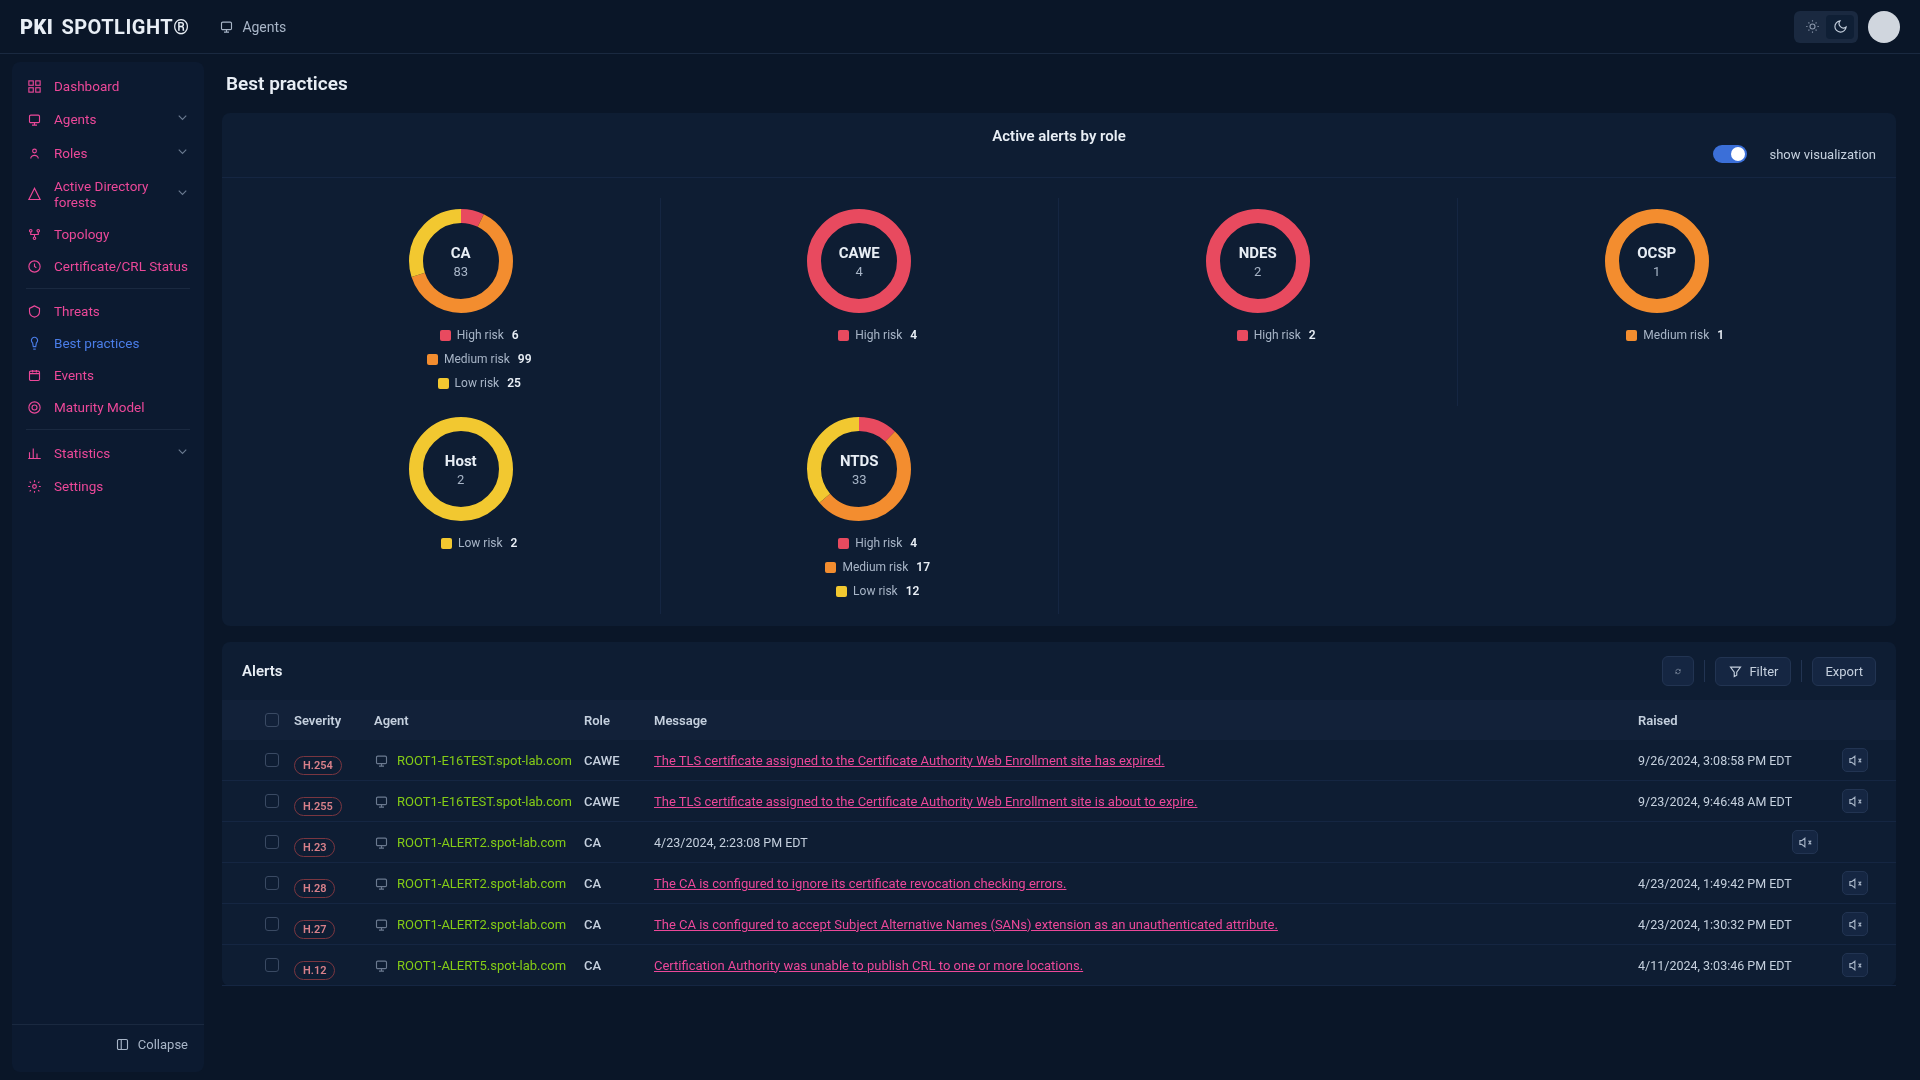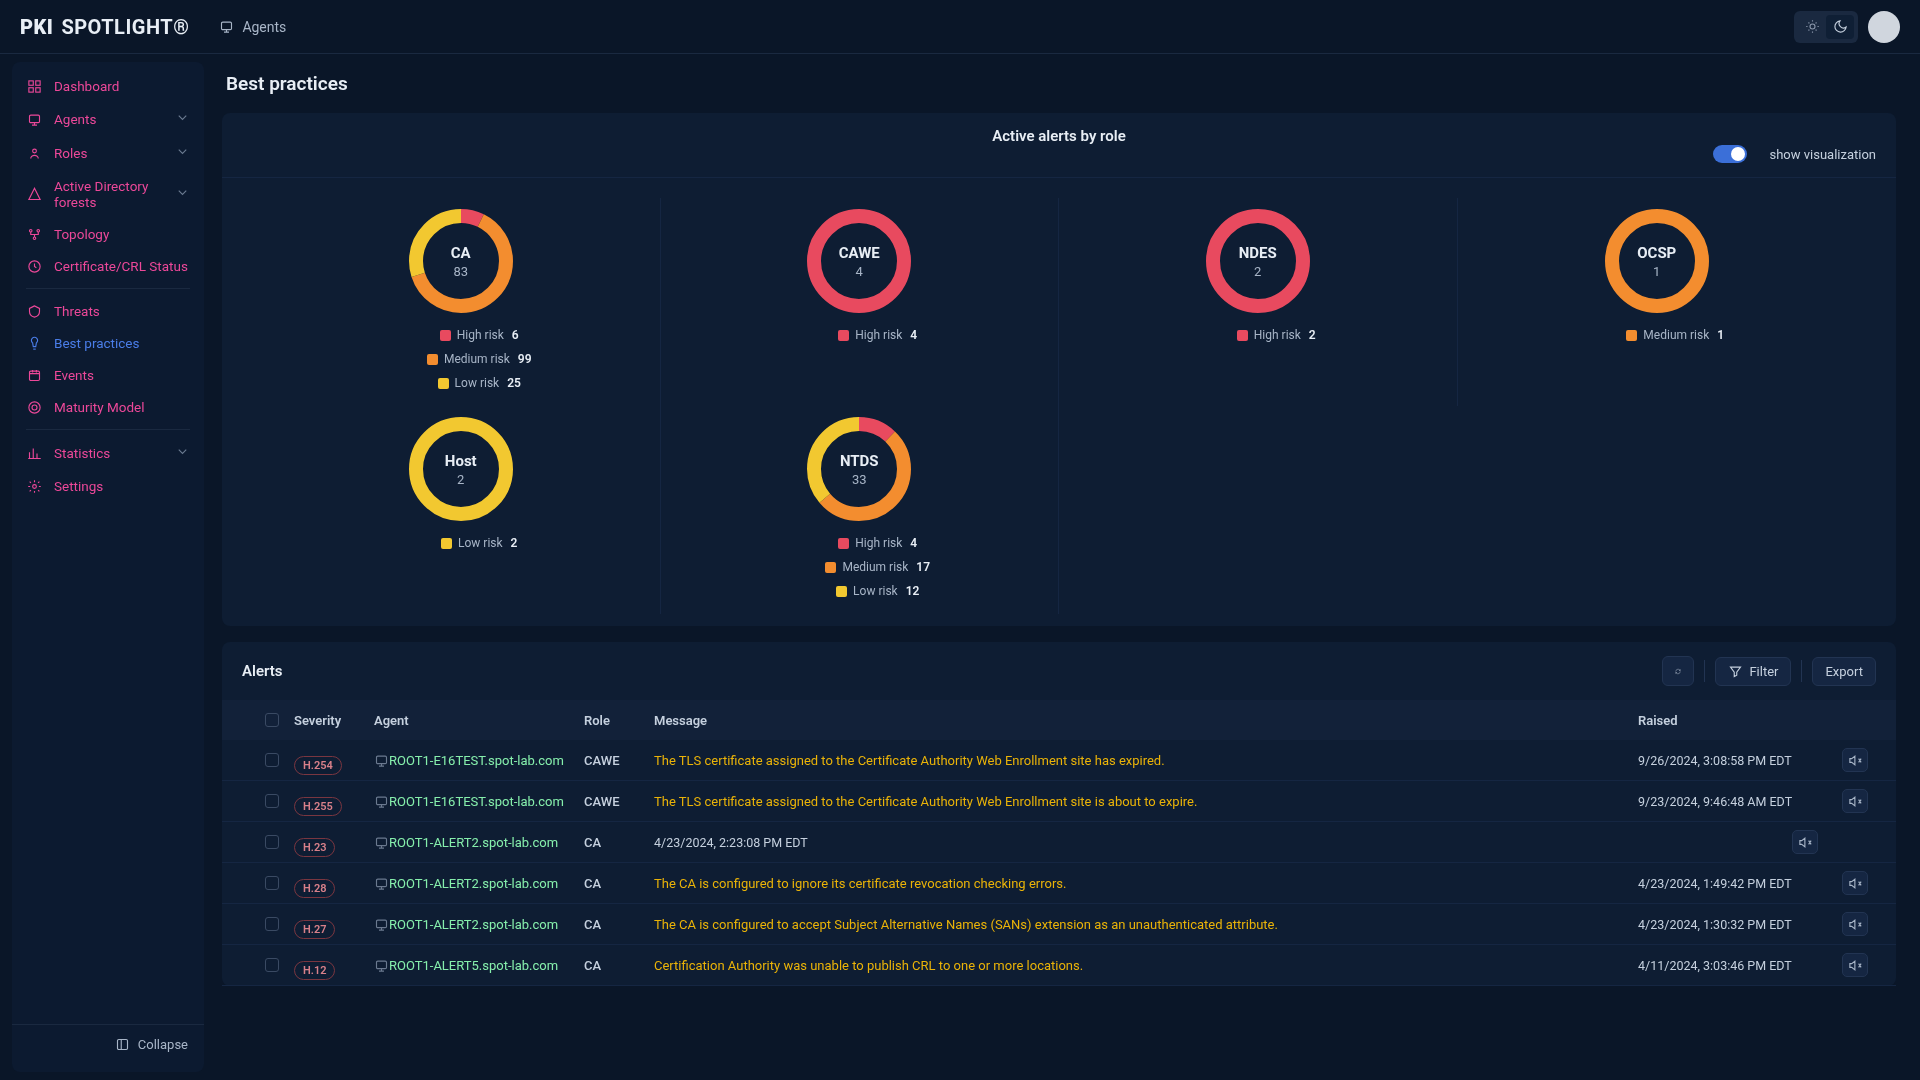--- a/index.html
+++ b/index.html
@@ -107,24 +107,24 @@
 .action-btn { background: #152642; border: 1px solid #223452; color: #c5d0de; padding: 6px 12px; border-radius: 6px; font-size: 13px; cursor: pointer; display: flex; align-items: center; gap: 6px; }
 .action-divider { width: 1px; height: 22px; background: #223452; }
 .icon-btn { width: 32px; height: 30px; display: flex; align-items: center; justify-content: center; }
 
 .alerts-table { width: 100%; }
 .alerts-head, .alerts-row { display: grid; grid-template-columns: 44px 80px 210px 70px 1fr 180px 50px; align-items: center; padding: 0 28px; }
 .alerts-head { background: #122139; height: 40px; font-size: 13px; font-weight: 600; color: #c5d0de; }
 .alerts-row { height: 41px; border-bottom: 1px solid #152642; font-size: 13px; }
 .check { width: 14px; height: 14px; border: 1.5px solid #3a4a63; border-radius: 3px; cursor: pointer; margin: 0 auto; }
 .sev-badge { display: inline-block; padding: 2px 8px; border: 1px solid #7a3640; border-radius: 10px; font-size: 11px; font-weight: 600; color: #d8808a; margin-top: 10px; }
-.agent-cell { display: flex; color: #86efac; }
+.agent-cell { display: flex; gap: 8px; color: #84cc16; }
 .agent-icon { color: #6b7a90; }
 .role-cell { color: #c5d0de; font-weight: 500; }
-.msg-cell { color: #eab308; }
+.msg-cell { color: #ec4899; text-decoration: underline; }
 .raised-cell { color: #c5d0de; font-size: 12.5px; }
 .mute-btn { width: 26px; height: 24px; background: #152642; border: 1px solid #223452; border-radius: 5px; display: flex; align-items: center; justify-content: center; cursor: pointer; color: #a8b5c7; margin-left: auto; }
 
 svg.ico { width: 15px; height: 15px; stroke: currentColor; fill: none; stroke-width: 1.8; }
 </style>
 </head>
 <body>
 
 <div class="topbar">
   <div class="logo">

